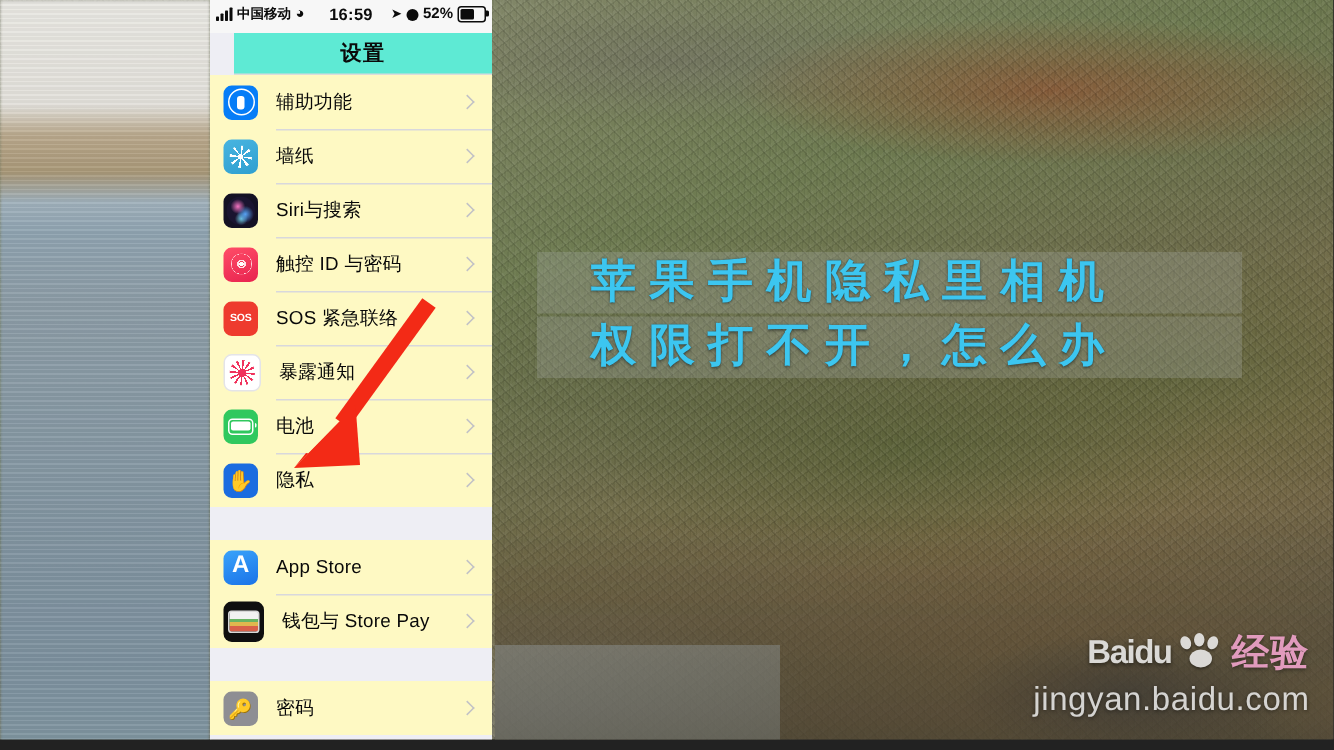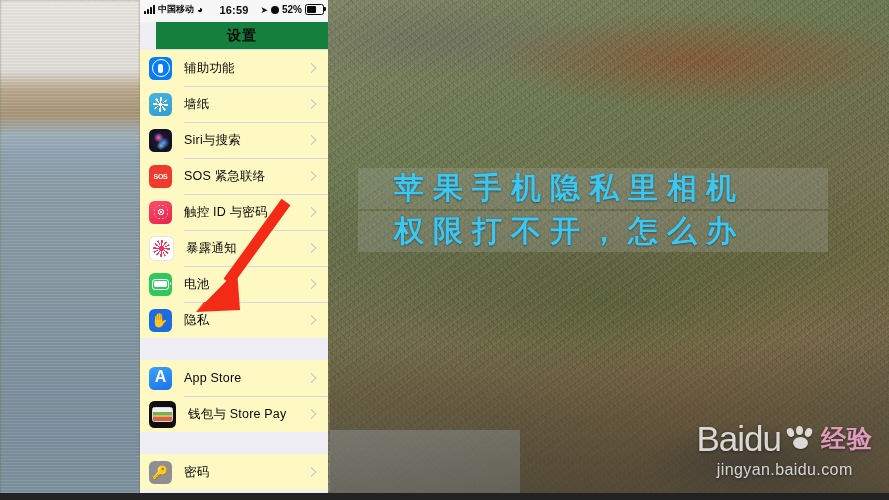--- a/index.html
+++ b/index.html
@@ -75,21 +75,21 @@
   .bars i:nth-child(3){height:7px}.bars i:nth-child(4){height:9px}
   .carrier{font-size:9px;font-weight:bold;color:#0b0b0b;}
   .wifi{font-size:10px;color:#0b0b0b;line-height:1;}
   .loc{font-size:9px;color:#0b0b0b;transform:rotate(0deg);}
   .alarm{width:8px;height:8px;border-radius:50%;background:#0b0b0b;display:inline-block;}
   .batt{width:17px;height:9px;border:1.2px solid #0b0b0b;border-radius:2.5px;position:relative;}
   .batt::after{content:"";position:absolute;right:-3px;top:2.3px;width:1.6px;height:3.6px;
     background:#0b0b0b;border-radius:0 1px 1px 0;}
   .batt i{position:absolute;left:1px;top:1px;bottom:1px;width:52%;background:#0b0b0b;border-radius:1px;display:block;}
 
-  .navbar{height:27px;background:#15803d;display:flex;align-items:center;justify-content:center;
+  .navbar{height:27px;background:#5eead4;display:flex;align-items:center;justify-content:center;
     border-bottom:.5px solid #dcdcdc;margin-left:16px;}
   .navbar .title{font-size:14px;font-weight:bold;color:#0a0a0a;letter-spacing:1px;}
 
   .list{background:#fff;}
   .gap{height:22px;background:#eeeef4;}
   .row{position:relative;display:flex;align-items:center;height:36px;background:#fef9c3;padding-left:9px;}
   .row + .row::before{content:"";position:absolute;left:44px;right:0;top:0;height:.5px;background:#d8d8dc;}
   .row .ic{width:23px;height:23px;border-radius:5.5px;flex:0 0 auto;
     display:flex;align-items:center;justify-content:center;overflow:hidden;position:relative;}
   .row .lbl{margin-left:12px;font-size:12.5px;color:#080808;letter-spacing:.2px;white-space:nowrap;}
@@ -150,32 +150,32 @@
   .caption{position:absolute;z-index:9;left:358px;top:168px;width:470px;
     display:flex;flex-direction:column;gap:2px;}
   .caption .line{font-size:30px;font-weight:bold;color:#3cc6f0;letter-spacing:9px;
     line-height:1.36;white-space:nowrap;
     background:rgba(170,172,170,.28);
     text-shadow:0 0 1px rgba(0,60,90,.55), 0 1px 2px rgba(0,0,0,.35);padding-left:36px;}
 
   
   .wm{position:absolute;z-index:9;right:16px;bottom:14px;text-align:center;opacity:.85;}
   .wm .top{display:flex;align-items:center;justify-content:flex-end;gap:5px;}
-  .wm .bai{font-size:35px;font-weight:normal;color:#f2f2f2;letter-spacing:-1px;line-height:1;
+  .wm .bai{font-size:22px;font-weight:bold;color:#f2f2f2;letter-spacing:-1px;line-height:1;
     text-shadow:0 1px 3px rgba(0,0,0,.6);}
   .wm .paw{position:relative;width:30px;height:26px;}
   .wm .paw span{position:absolute;background:#f2f2f2;border-radius:50%;
     box-shadow:0 1px 2px rgba(0,0,0,.5);}
   .wm .paw .p1{width:7px;height:9px;left:1px;top:2px;transform:rotate(-22deg);}
   .wm .paw .p2{width:7px;height:9px;left:10px;top:0px;}
   .wm .paw .p3{width:7px;height:9px;left:19px;top:2px;transform:rotate(22deg);}
   .wm .paw .p4{width:15px;height:12px;left:7px;top:11px;}
   .wm .jy{font-size:25px;font-weight:bold;color:#f9a8d4;letter-spacing:1px;line-height:1;
     text-shadow:0 1px 3px rgba(0,0,0,.6);}
-  .wm .url{margin-top:5px;font-size:16px;color:#ededed;letter-spacing:.4px;
+  .wm .url{margin-top:5px;font-size:22px;color:#ededed;letter-spacing:.4px;
     text-shadow:0 1px 3px rgba(0,0,0,.6);}
 </style>
 </head>
 <body>
 
 <div id="screen">
 
   <div class="photo"></div>
   <div class="photo-grain"></div>
   <div class="photo-rocks"></div>
@@ -232,30 +232,30 @@
 
       <div class="row">
         <span class="ic ic-siri">
             <span class="orb"></span>
           </span>
         <span class="lbl">Siri与搜索</span>
         <span class="chev"></span>
       </div>
 
       <div class="row">
+        <span class="ic ic-touch">
+            <span class="fp"></span>
+          </span>
+        <span class="lbl">触控 ID 与密码</span>
+        <span class="chev"></span>
+      </div>
+
+      <div class="row">
         <span class="ic ic-sos">SOS</span>
         <span class="lbl">SOS 紧急联络</span>
-        <span class="chev"></span>
-      </div>
-
-      <div class="row">
-        <span class="ic ic-touch">
-            <span class="fp"></span>
-          </span>
-        <span class="lbl">触控 ID 与密码</span>
         <span class="chev"></span>
       </div>
 
       <div class="row">
         <span class="ic ic-expo">
             <span class="d"></span>
           </span>
         <span class="lbl">暴露通知</span>
         <span class="chev"></span>
       </div>

